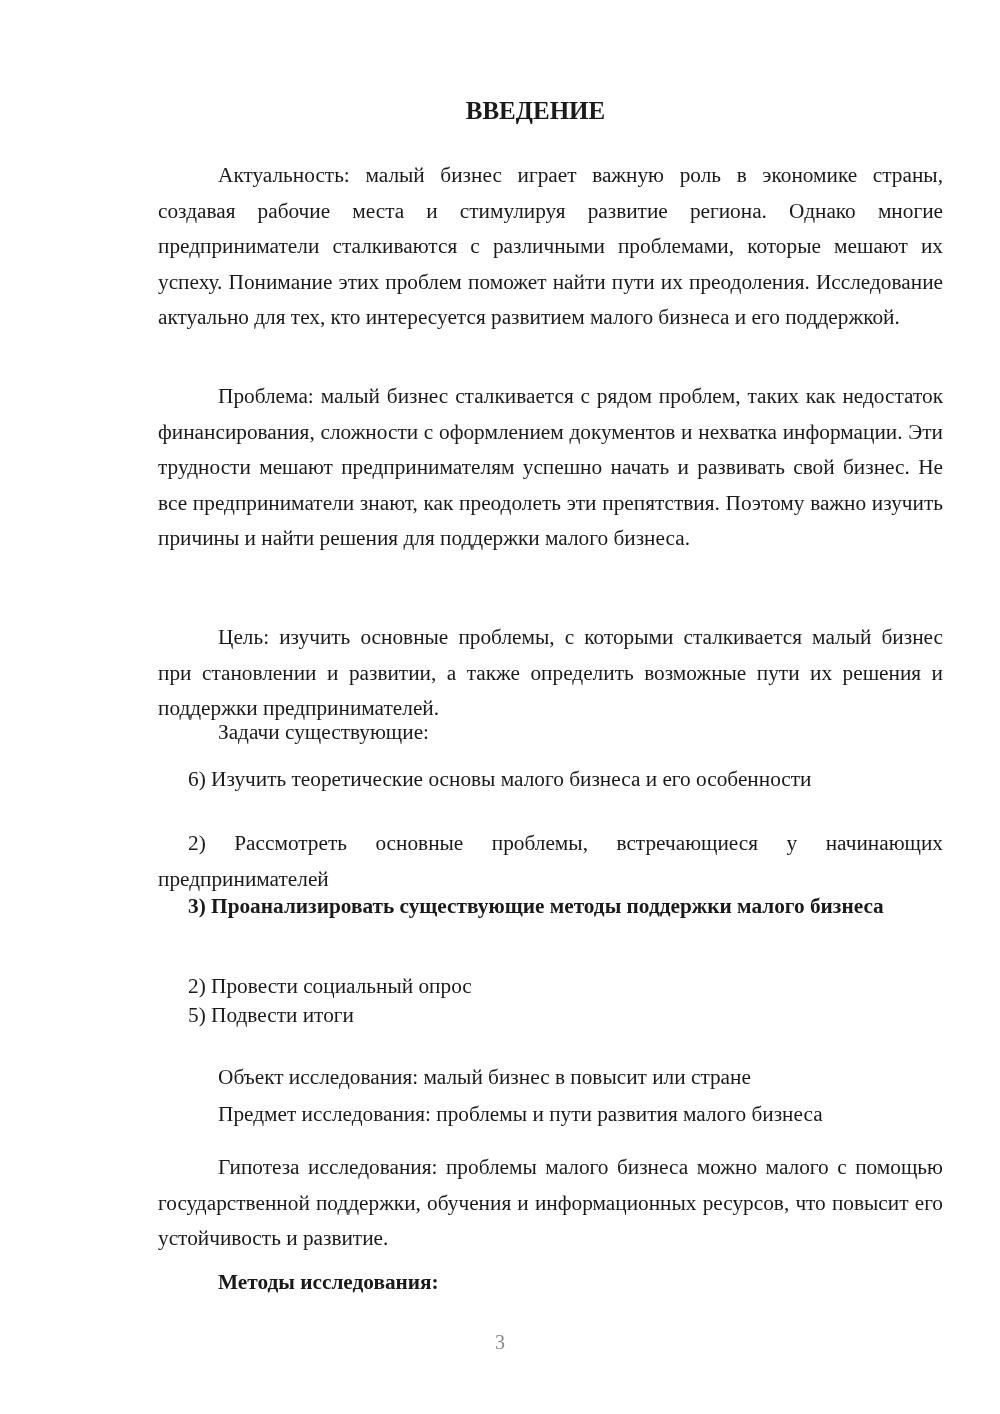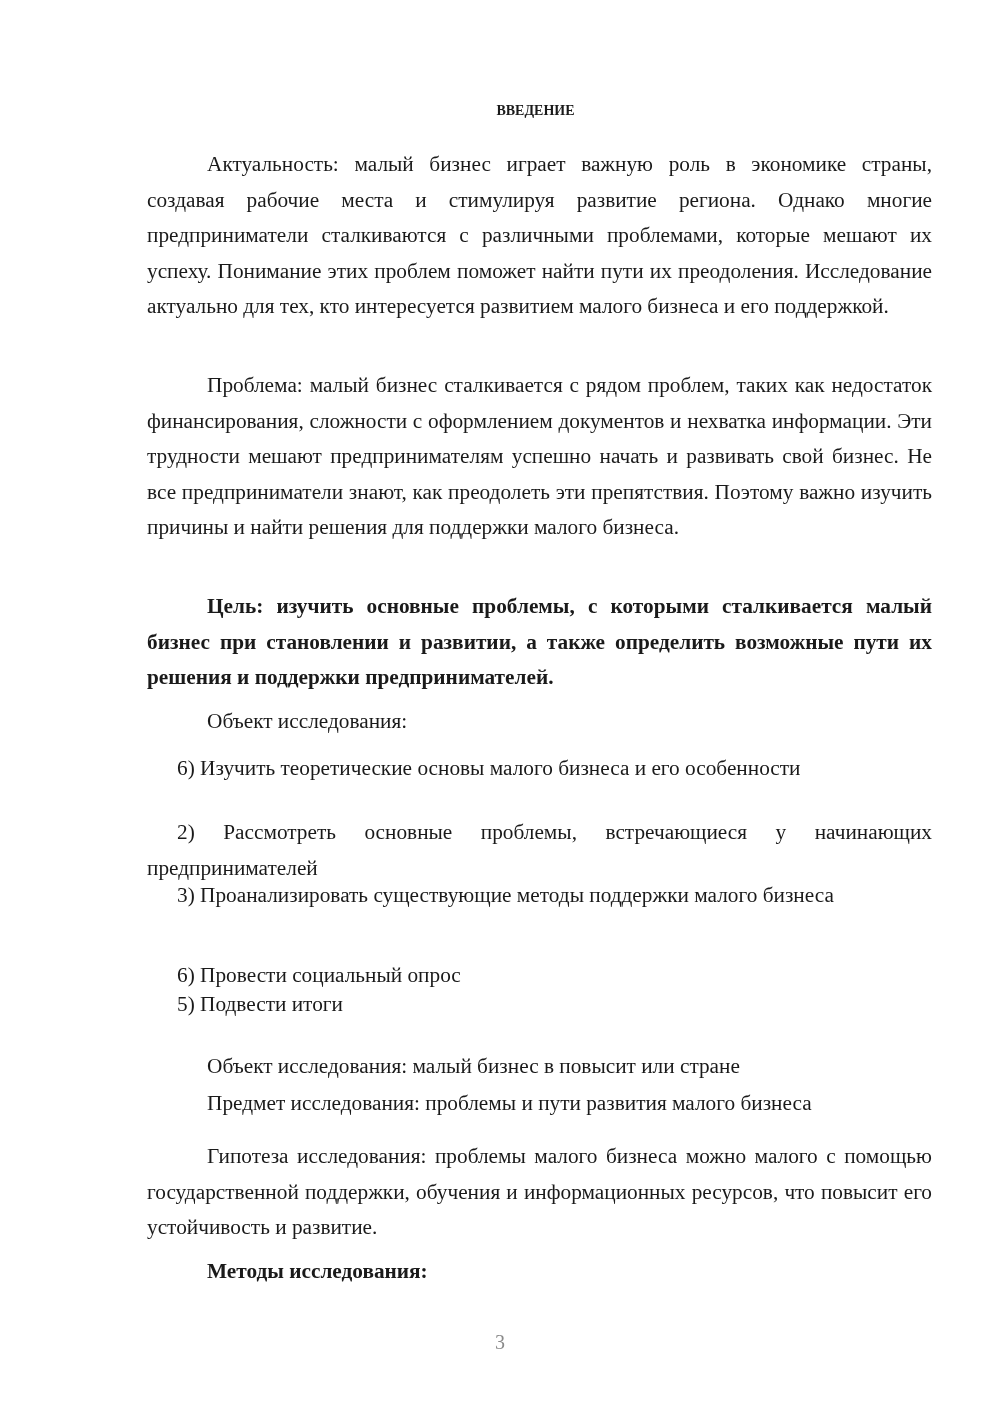--- a/index.html
+++ b/index.html
@@ -21,32 +21,32 @@
       top: 0;
       width: 785px;
     }
     .title {
       position: absolute;
       left: 0;
       width: 785px;
       top: 97px;
       text-align: center;
       font-weight: bold;
-      font-size: 14px;
+      font-size: 25px;
       line-height: 28px;
     }
     .para {
       position: absolute;
       left: 0;
       width: 785px;
       font-size: 21.3px;
       line-height: 35.5px;
       text-align: justify;
       text-align-last: left;
-      margin: 4px;
+      margin: 15px;
     }
     .indent { text-indent: 60px; }
     .list-indent { text-indent: 30px; }
     .page-number {
       position: absolute;
       left: 0;
       width: 1000px;
       top: 1331px;
       text-align: center;
       font-size: 20px;
@@ -56,31 +56,31 @@
 </head>
 <body>
 
 <div class="page">
   <div class="title">ВВЕДЕНИЕ</div>
 
   <p class="para indent" style="top:143px;">Актуальность: малый бизнес играет важную роль в экономике страны, создавая рабочие места и стимулируя развитие региона. Однако многие предприниматели сталкиваются с различными проблемами, которые мешают их успеху. Понимание этих проблем поможет найти пути их преодоления. Исследование актуально для тех, кто интересуется развитием малого бизнеса и его поддержкой.</p>
 
   <p class="para indent" style="top:364px;">Проблема: малый бизнес сталкивается с рядом проблем, таких как недостаток финансирования, сложности с оформлением документов и нехватка информации. Эти трудности мешают предпринимателям успешно начать и развивать свой бизнес. Не все предприниматели знают, как преодолеть эти препятствия. Поэтому важно изучить причины и найти решения для поддержки малого бизнеса.</p>
 
-  <p class="para indent" style="top:585px;font-weight:bold;">Цель: изучить основные проблемы, с которыми сталкивается малый бизнес при становлении и развитии, а также определить возможные пути их решения и поддержки предпринимателей.</p>
+  <p class="para indent" style="top:605px;">Цель: изучить основные проблемы, с которыми сталкивается малый бизнес при становлении и развитии, а также определить возможные пути их решения и поддержки предпринимателей.</p>
 
-  <p class="para indent" style="top:700px;">Объект исследования:</p>
+  <p class="para indent" style="top:700px;">Задачи существующие:</p>
 
   <p class="para list-indent" style="top:747px;">6) Изучить теоретические основы малого бизнеса и его особенности</p>
 
   <p class="para list-indent" style="top:811px;">2) Рассмотреть основные проблемы, встречающиеся у начинающих предпринимателей</p>
 
-  <p class="para list-indent" style="top:874px;">3) Проанализировать существующие методы поддержки малого бизнеса</p>
+  <p class="para list-indent" style="top:874px;font-weight:bold;">3) Проанализировать существующие методы поддержки малого бизнеса</p>
 
-  <p class="para list-indent" style="top:954px;">6) Провести социальный опрос</p>
+  <p class="para list-indent" style="top:954px;">2) Провести социальный опрос</p>
 
   <p class="para list-indent" style="top:983px;">5) Подвести итоги</p>
 
   <p class="para indent" style="top:1045px;">Объект исследования: малый бизнес в повысит или стране</p>
 
   <p class="para indent" style="top:1082px;">Предмет исследования: проблемы и пути развития малого бизнеса</p>
 
   <p class="para indent" style="top:1135px;">Гипотеза исследования: проблемы малого бизнеса можно малого с помощью государственной поддержки, обучения и информационных ресурсов, что повысит его устойчивость и развитие.</p>
 
   <p class="para indent" style="top:1250px;font-weight:bold;">Методы исследования:</p>

